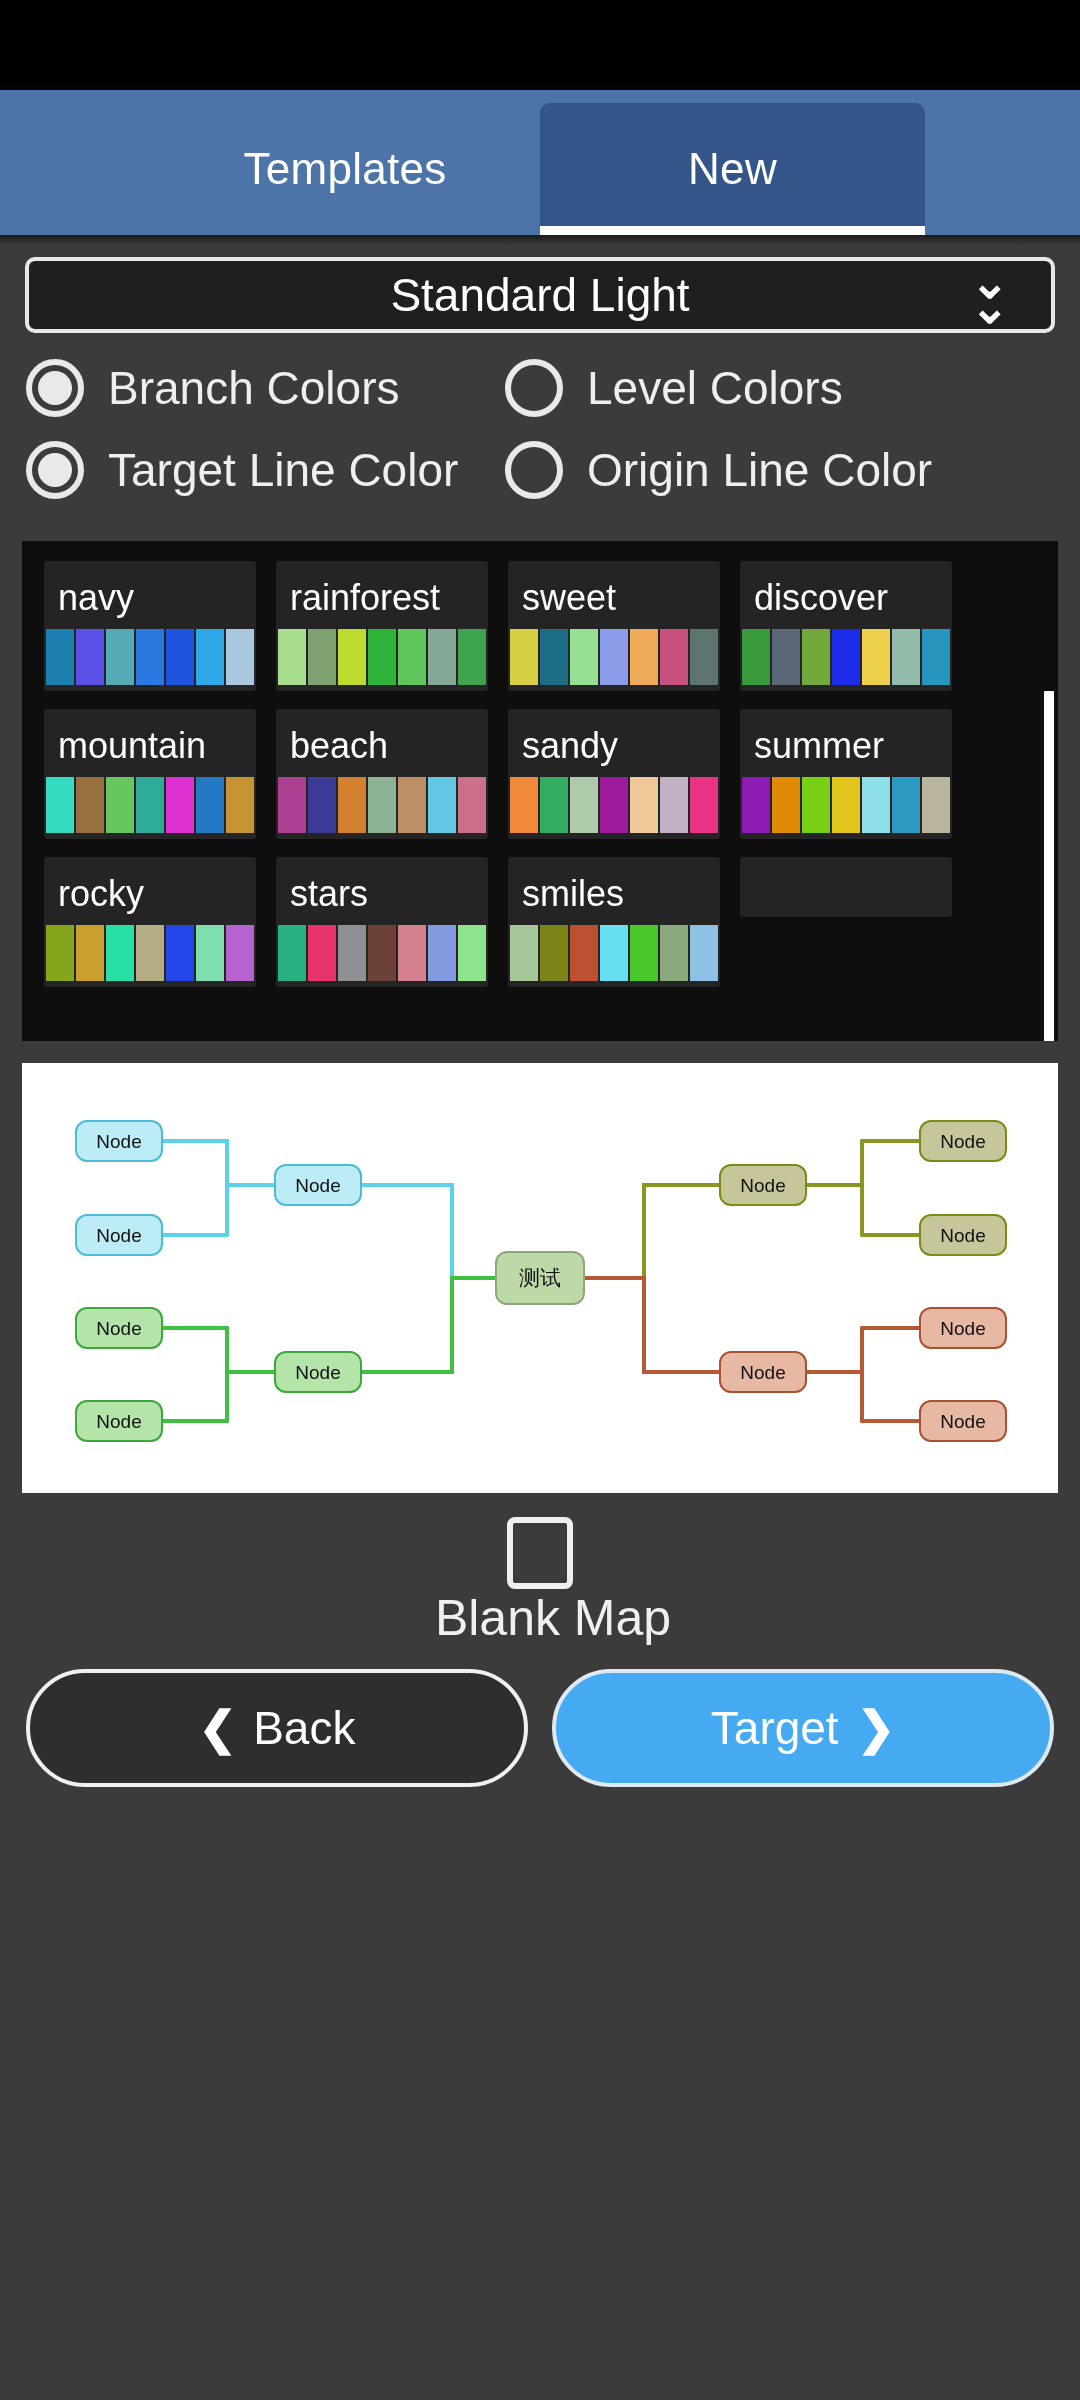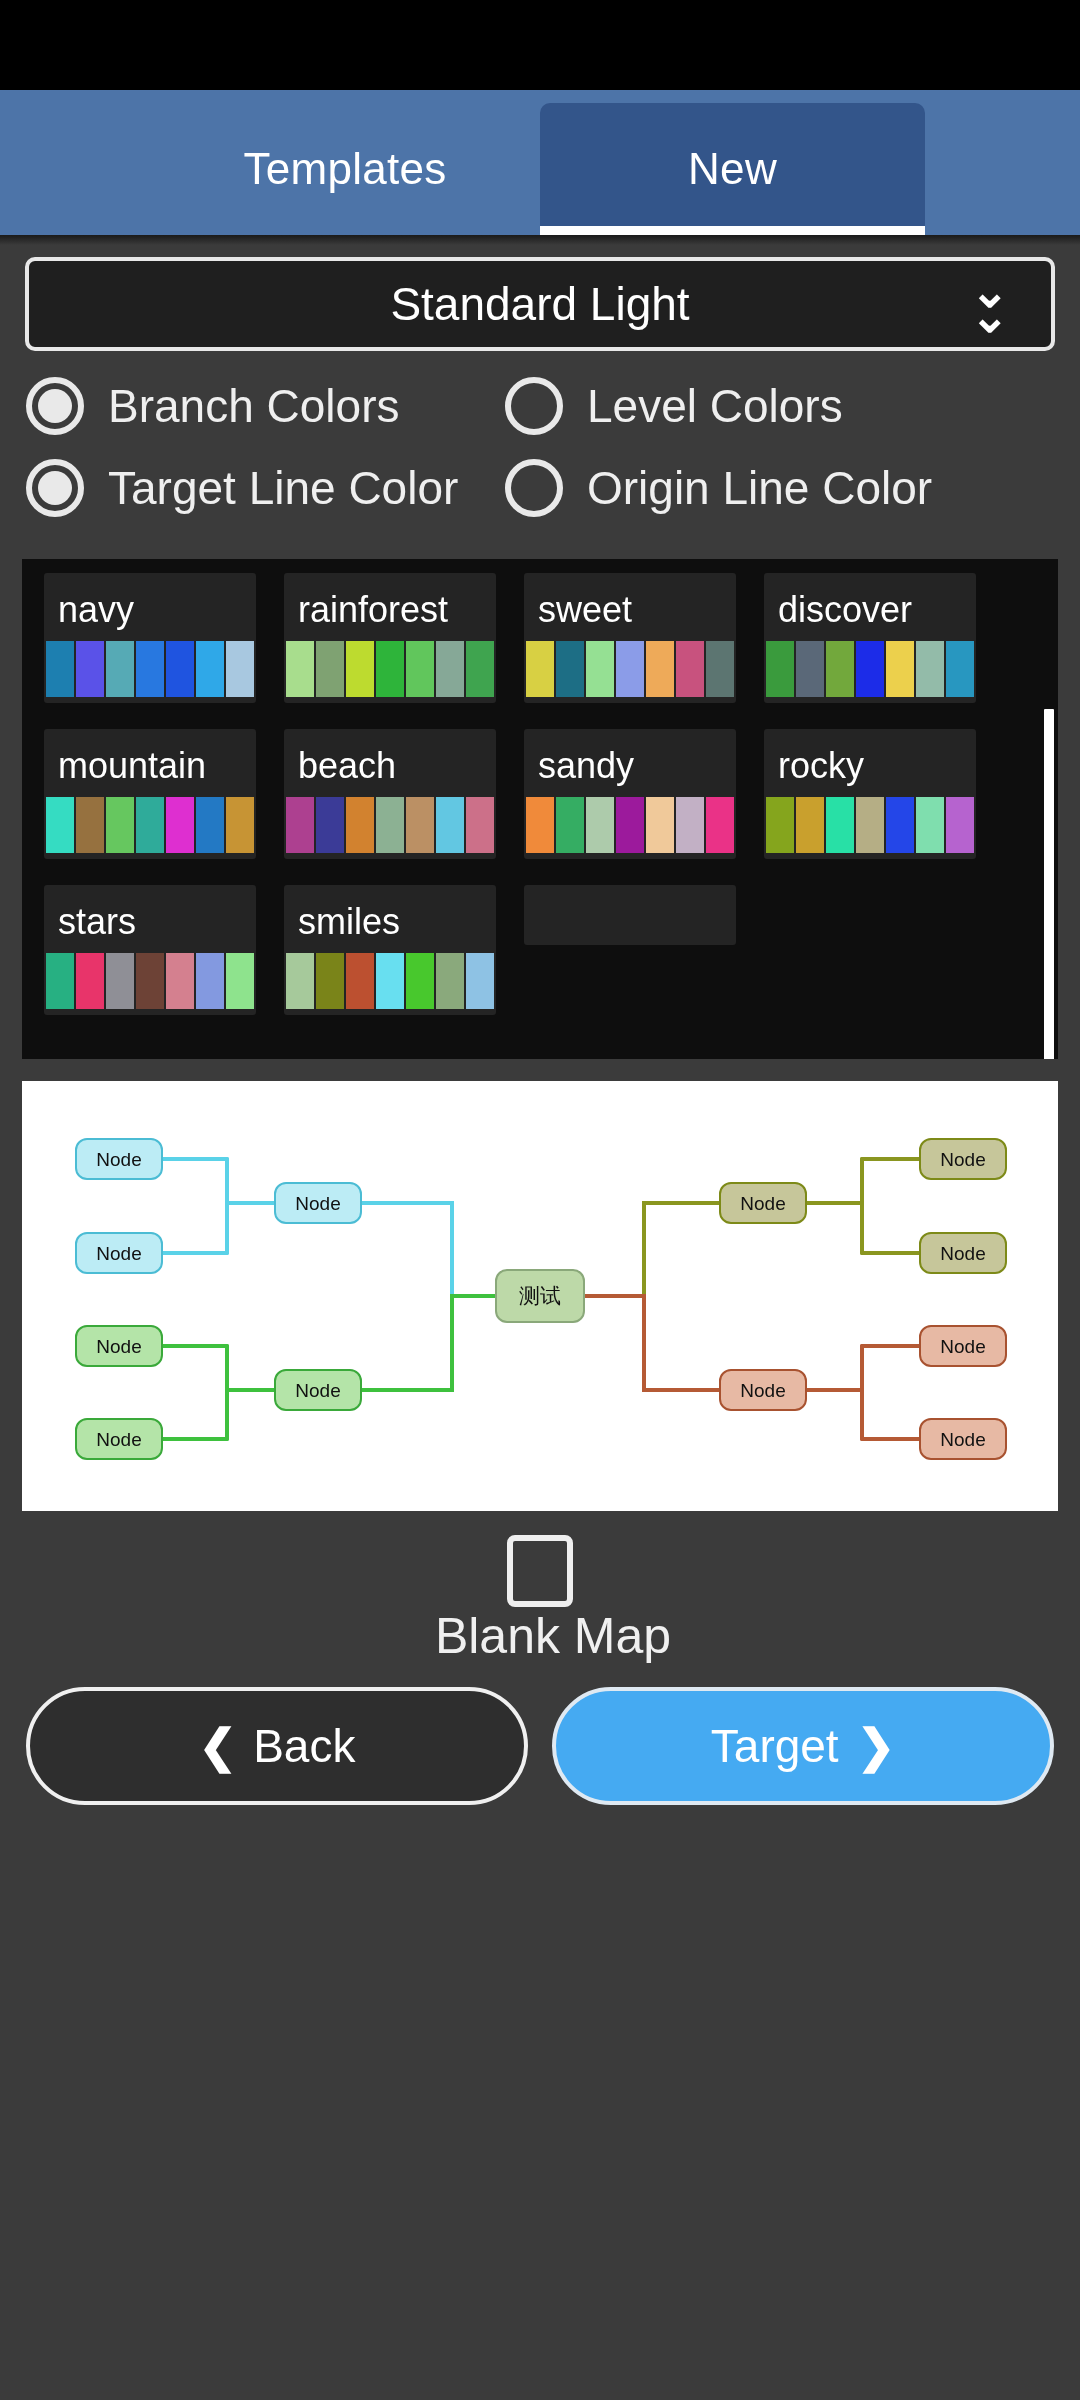--- a/index.html
+++ b/index.html
@@ -34,21 +34,21 @@
     height: 9px; background: #ffffff;
   }
   .tabshadow {
     position: absolute; left: 0; right: 0; bottom: -10px; height: 10px;
     background: linear-gradient(#1a1a1a, rgba(26,26,26,0));
   }
 
   
   .dropdown-wrap { padding: 22px 25px 0 25px; }
   .dropdown {
-    height: 94px; background: #1f1f1f; border: 4px solid #e8e8e8;
+    height: 76px; background: #1f1f1f; border: 4px solid #e8e8e8;
     border-radius: 10px; display: flex; align-items: center;
     justify-content: center; position: relative;
   }
   .dropdown .dd-label { color: #ffffff; font-size: 46px; }
   .dd-chevrons {
     position: absolute; right: 42px; top: 50%; transform: translateY(-50%);
     display: flex; flex-direction: column; line-height: .55;
   }
   .dd-chevrons span { color: #fff; font-size: 46px; font-weight: bold; }
 
@@ -69,21 +69,22 @@
   }
   .radio-label { color: #efefef; font-size: 46px; margin-left: 24px; white-space: nowrap; }
 
   
   .palette-outer {
     margin: 0 22px; height: 500px; background: #0e0e0e;
     position: relative; overflow: hidden;
   }
   .palette-grid {
     display: flex; flex-wrap: wrap; padding: 14px 10px 0 12px;
-    gap: 8px;
+    gap: 0;
+    margin-top: 6px;
   }
   .pal-card {
     width: 212px; margin: 0 10px 18px 10px; background: #242424;
     border-radius: 3px; overflow: hidden;
   }
   .pal-name {
     color: #ffffff; font-size: 36px; padding: 16px 14px 10px 14px;
     white-space: nowrap; overflow: hidden;
   }
   .pal-swatches { display: flex; height: 62px; padding: 0 2px 6px 2px; gap: 2px; }
@@ -254,20 +255,32 @@
         <div class="pal-card">
           <div class="pal-name">sandy</div>
           <div class="pal-swatches">
             <i style="background: rgb(240, 138, 58);"></i>
             <i style="background: rgb(53, 173, 99);"></i>
             <i style="background: rgb(173, 203, 171);"></i>
             <i style="background: rgb(156, 26, 156);"></i>
             <i style="background: rgb(240, 201, 154);"></i>
             <i style="background: rgb(194, 176, 197);"></i>
             <i style="background: rgb(234, 50, 135);"></i>
+          </div>
+        </div>
+        <div class="pal-card">
+          <div class="pal-name">summer</div>
+          <div class="pal-swatches">
+            <i style="background: rgb(140, 26, 179);"></i>
+            <i style="background: rgb(224, 138, 6);"></i>
+            <i style="background: rgb(119, 208, 21);"></i>
+            <i style="background: rgb(226, 197, 29);"></i>
+            <i style="background: rgb(143, 223, 232);"></i>
+            <i style="background: rgb(43, 155, 196);"></i>
+            <i style="background: rgb(185, 180, 156);"></i>
           </div>
         </div>
         <div class="pal-card">
           <div class="pal-name">rocky</div>
           <div class="pal-swatches">
             <i style="background: rgb(133, 165, 29);"></i>
             <i style="background: rgb(201, 160, 45);"></i>
             <i style="background: rgb(40, 224, 166);"></i>
             <i style="background: rgb(181, 174, 133);"></i>
             <i style="background: rgb(36, 70, 232);"></i>

